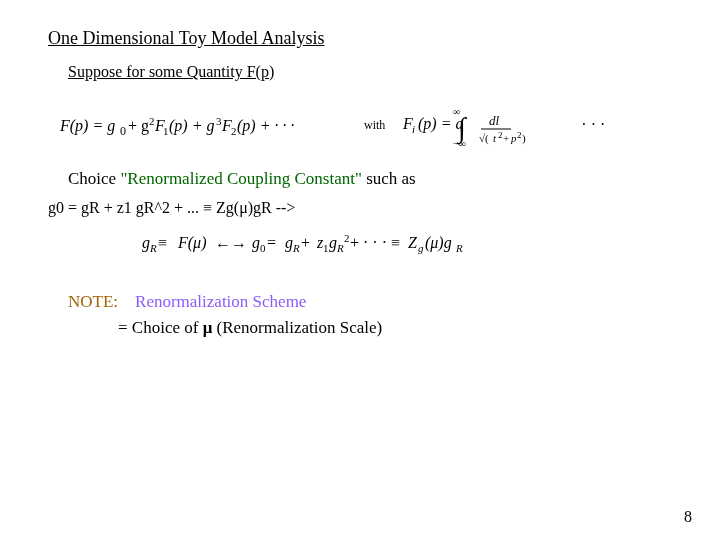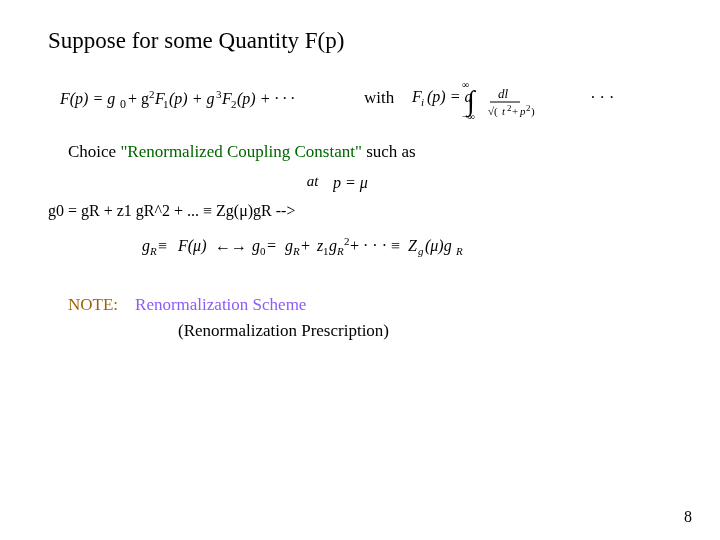--- a/index.html
+++ b/index.html
@@ -19,32 +19,34 @@
       padding: 28px 48px 20px 48px;
       position: relative;
     }
     .title {
       font-size: 18px;
       text-decoration: underline;
       margin-bottom: 14px;
       font-family: 'Times New Roman', Times, serif;
     }
     .suppose-line {
-      font-size: 23px;
+      font-size: 16px;
       margin-bottom: 18px;
+      margin-left: 20px;
+      text-decoration: underline;
     }
     .formula-row-1 {
       display: flex;
       align-items: center;
       margin-bottom: 18px;
       margin-left: 10px;
       min-height: 52px;
     }
     .with-text {
-      font-size: 17px;
+      font-size: 12px;
       margin: 0 16px;
       font-family: 'Times New Roman', Times, serif;
       font-style: normal;
     }
     .ellipsis {
       margin-left: 10px;
       font-size: 16px;
     }
     .define-line {
       font-size: 17px;
@@ -101,20 +103,21 @@
     .math-svg {
       vertical-align: middle;
     }
     sub { font-size: 0.65em; }
   </style>
 </head>
 <body>
 
 <div class="slide-container">
 
+  <div class="title">One Dimensional Toy Model Analysis</div>
 
   <div class="suppose-line">Suppose for some Quantity F(p)</div>
 
   
   <div class="formula-row-1">
 
     <svg width="290" height="48" viewBox="0 0 290 48" class="math-svg">
       <text x="2" y="30" font-family="Times New Roman, serif" font-style="italic" font-size="16">F(p) = g</text>
       <text x="62" y="34" font-family="Times New Roman, serif" font-size="12">0</text>
       <text x="70" y="30" font-family="Times New Roman, serif" font-size="16"> + g</text>
@@ -154,26 +157,20 @@
 
     <span class="ellipsis">· · ·</span>
   </div>
 
   
   <div class="define-line">
     <span>Choice </span><span class="quoted">"Renormalized Coupling Constant"</span><span> such as</span>
   </div>
 
   
-  <div class="at-line">
-    <span>at</span>&nbsp;&nbsp;&nbsp;
-    <svg width="60" height="22" viewBox="0 0 60 22" class="math-svg" style="display:inline-block; vertical-align:middle;">
-      <text x="0" y="16" font-family="Times New Roman, serif" font-style="italic" font-size="16">p = μ</text>
-    </svg>
-  </div>
 
    g0 = gR + z1 gR^2 + ... ≡ Zg(μ)gR --&gt;
   <div class="formula-row-2">
     <svg width="440" height="44" viewBox="0 0 440 44" class="math-svg">
 
       <text x="2" y="28" font-family="Times New Roman, serif" font-style="italic" font-size="16">g</text>
       <text x="10" y="32" font-family="Times New Roman, serif" font-style="italic" font-size="11">R</text>
       <text x="18" y="28" font-family="Times New Roman, serif" font-size="16"> ≡ </text>
       <text x="38" y="28" font-family="Times New Roman, serif" font-style="italic" font-size="16">F(μ)</text>
 
@@ -199,19 +196,19 @@
     </svg>
   </div>
 
   
   <div class="note-section">
     <div>
       <span class="note-label">NOTE:</span>
       <span>&nbsp;&nbsp;</span>
       <span class="note-scheme">Renormalization Scheme</span>
     </div>
-    <div class="note-content-indent2">
-      <span>(Renormalization Prescription)</span>
+    <div class="note-content">
+      <span>= Choice of </span><strong>μ</strong><span>  (Renormalization Scale)</span>
     </div>
   </div>
 
   <div class="page-number">8</div>
 </div>
 
 </body></html>

